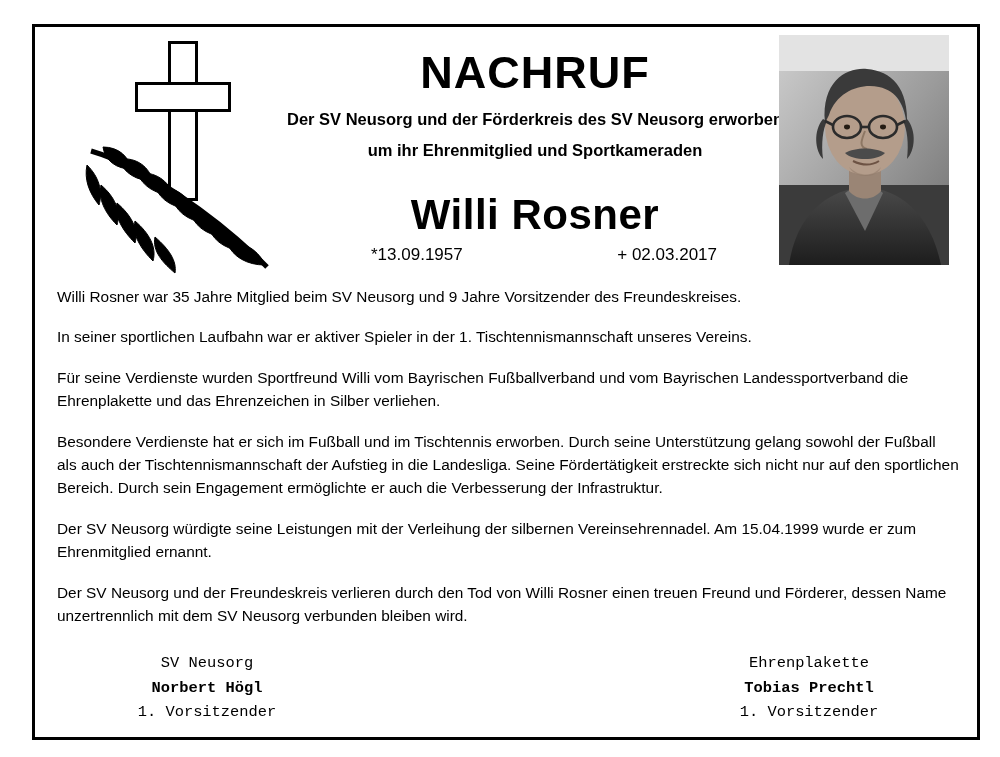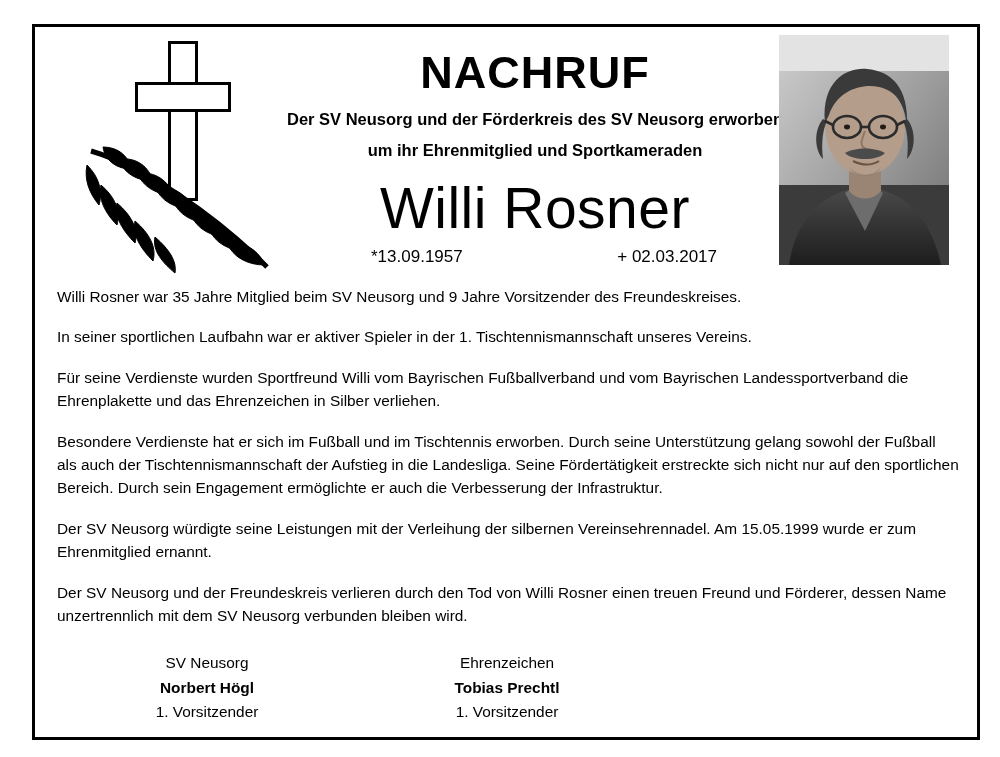--- a/index.html
+++ b/index.html
@@ -109,23 +109,23 @@
     line-height: 1.05;
     margin: 8px 0 10px 0;
   }
   .subtitle {
     font-size: 16.5px;
     font-weight: bold;
     line-height: 1.6;
     margin: 0 0 4px 0;
   }
   .deceased-name {
-    font-size: 57px;
-    font-weight: normal;
-    margin: 12px 0 6px 0;
+    font-size: 42px;
+    font-weight: bold;
+    margin: 28px 0 6px 0;
     letter-spacing: 0.5px;
   }
   .dates {
     position: relative;
     height: 26px;
     margin-top: 4px;
     font-size: 17px;
   }
   .date-birth {
     position: absolute;
@@ -163,20 +163,22 @@
     margin: 0 0 17px 0;
   }
 
   
   .signatures {
     position: absolute;
     left: 22px;
     bottom: 12px;
     width: 902px;
     display: flex;
+    justify-content: space-between;
+    font-family: Liberation Mono, monospace;
   }
   .sig {
     width: 300px;
     text-align: center;
     font-size: 15.4px;
     line-height: 1.6;
   }
   .sig .org { font-weight: normal; }
   .sig .person { font-weight: bold; }
   .sig .role { font-weight: normal; }
@@ -277,31 +279,31 @@
           <path d="M70 132 C 80 142, 94 142, 102 132 C 98 144, 76 144, 70 132 Z" fill="#8e7868" opacity="0.5"></path>
         </svg>
       </div>
     </div>
 
     <div class="body-text">
       <p>Willi Rosner war 35 Jahre Mitglied beim SV Neusorg und 9 Jahre Vorsitzender des Freundeskreises.</p>
       <p>In seiner sportlichen Laufbahn war er aktiver Spieler in der 1. Tischtennismannschaft unseres Vereins.</p>
       <p>Für seine Verdienste wurden Sportfreund Willi vom Bayrischen Fußballverband und vom Bayrischen Landessportverband die Ehrenplakette und das Ehrenzeichen in Silber verliehen.</p>
       <p>Besondere Verdienste hat er sich im Fußball und im Tischtennis erworben. Durch seine Unterstützung gelang sowohl der Fußball als auch der Tischtennismannschaft der Aufstieg in die Landesliga. Seine Fördertätigkeit erstreckte sich nicht nur auf den sportlichen Bereich. Durch sein Engagement ermöglichte er auch die Verbesserung der Infrastruktur.</p>
-      <p>Der SV Neusorg würdigte seine Leistungen mit der Verleihung der silbernen Vereinsehrennadel. Am 15.05.1999 wurde er zum Ehrenmitglied ernannt.</p>
+      <p>Der SV Neusorg würdigte seine Leistungen mit der Verleihung der silbernen Vereinsehrennadel. Am 15.04.1999 wurde er zum Ehrenmitglied ernannt.</p>
       <p>Der SV Neusorg und der Freundeskreis verlieren durch den Tod von Willi Rosner einen treuen Freund und Förderer, dessen Name unzertrennlich mit dem SV Neusorg verbunden bleiben wird.</p>
     </div>
 
     <div class="signatures">
       <div class="sig">
         <div class="org">SV Neusorg</div>
         <div class="person">Norbert Högl</div>
         <div class="role">1. Vorsitzender</div>
       </div>
       <div class="sig">
-        <div class="org">Ehrenzeichen</div>
+        <div class="org">Ehrenplakette</div>
         <div class="person">Tobias Prechtl</div>
         <div class="role">1. Vorsitzender</div>
       </div>
     </div>
 
   </div>
 </div>
 
 </body></html>

